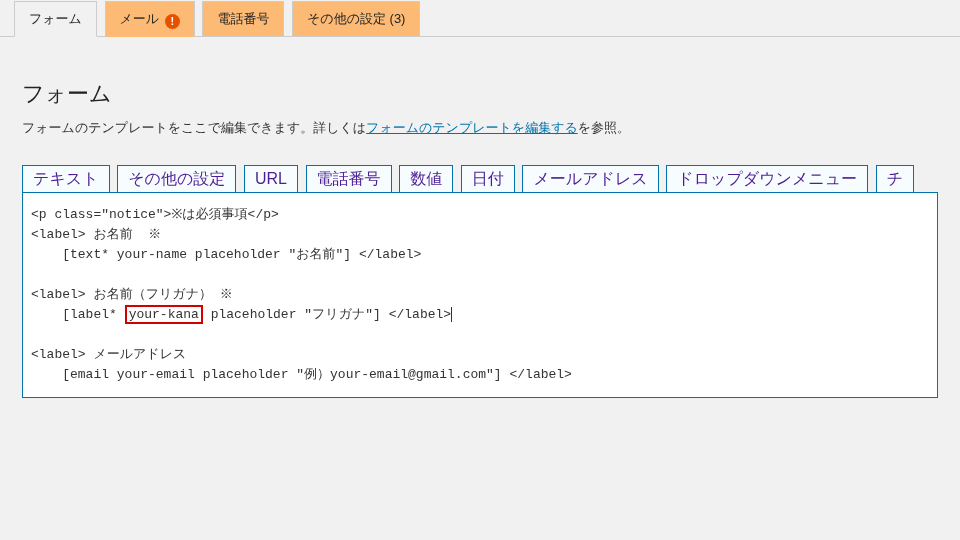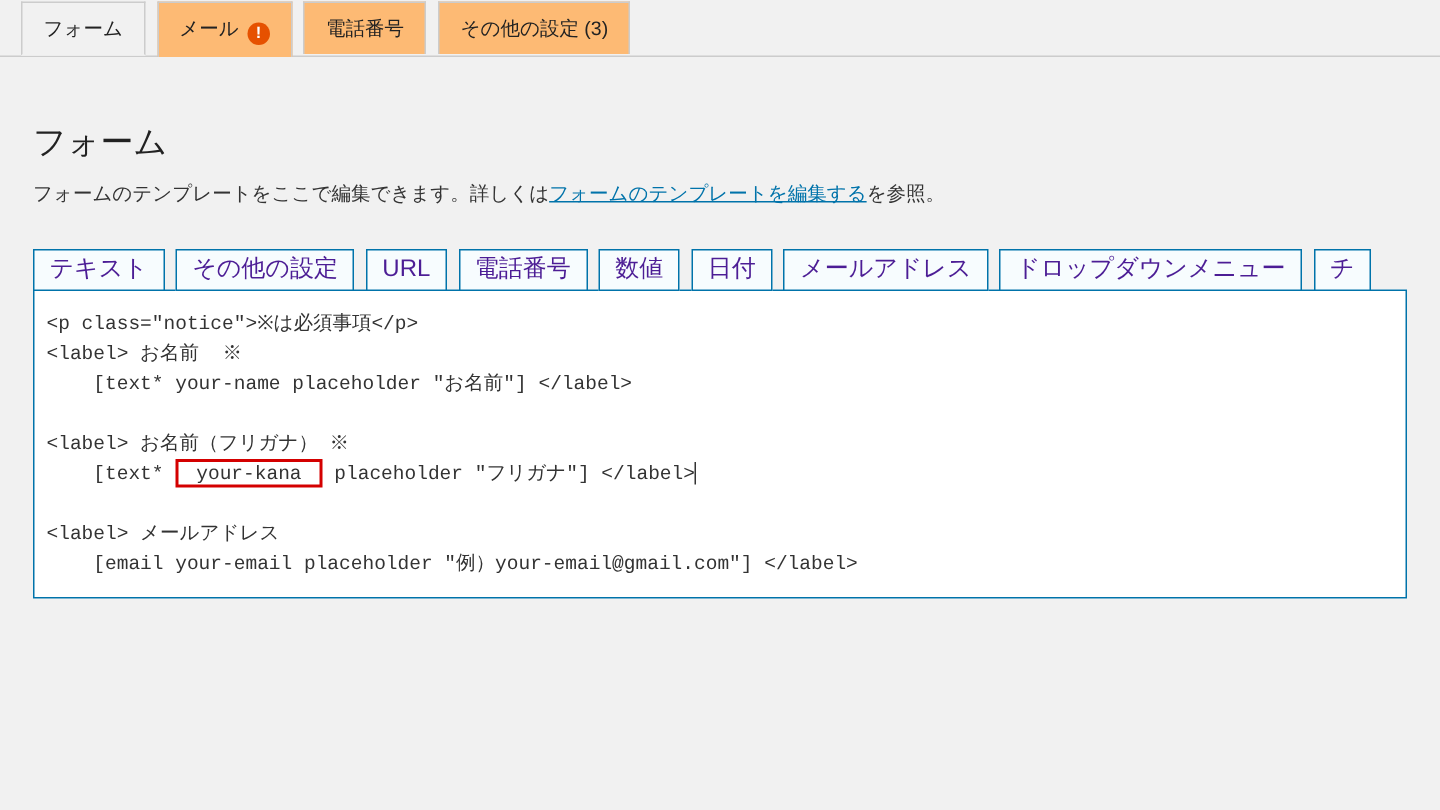--- a/index.html
+++ b/index.html
@@ -90,21 +90,21 @@
     font-family: Consolas, Monaco, "Courier New", monospace;
     font-size: 13px;
     line-height: 20px;
     color: #333;
     white-space: pre;
     overflow: hidden;
     min-height: 190px;
   }
   .hl {
     border: 2px solid #d40000;
-    padding: 0 12px;
+    padding: 0 2px;
     font-family: Liberation Mono, monospace;
   }
   .cursor-bar {
     border-left: 1px solid #333;
   }
 </style>
 </head>
 <body>
 
 <div class="tabs-wrap">
@@ -130,18 +130,18 @@
     <span class="tagbtn">メールアドレス</span>
     <span class="tagbtn">ドロップダウンメニュー</span>
     <span class="tagbtn">チ</span>
   </div>
 
   <div class="codebox"><span>&lt;p class="notice"&gt;※は必須事項&lt;/p&gt;</span>
 <span>&lt;label&gt; お名前  ※</span>
 <span>    [text* your-name placeholder "お名前"] &lt;/label&gt;</span>
 <span></span>
 <span>&lt;label&gt; お名前（フリガナ） ※</span>
-<span>    [text* </span><span class="hl">your-kana</span><span> placeholder "フリガナ"] &lt;/label&gt;</span><span class="cursor-bar"></span>
+<span>    [label* </span><span class="hl">your-kana</span><span> placeholder "フリガナ"] &lt;/label&gt;</span><span class="cursor-bar"></span>
 <span></span>
 <span>&lt;label&gt; メールアドレス</span>
 <span>    [email your-email placeholder "例）your-email@gmail.com"] &lt;/label&gt;</span>
 </div>
 </div>
 
 </body></html>

